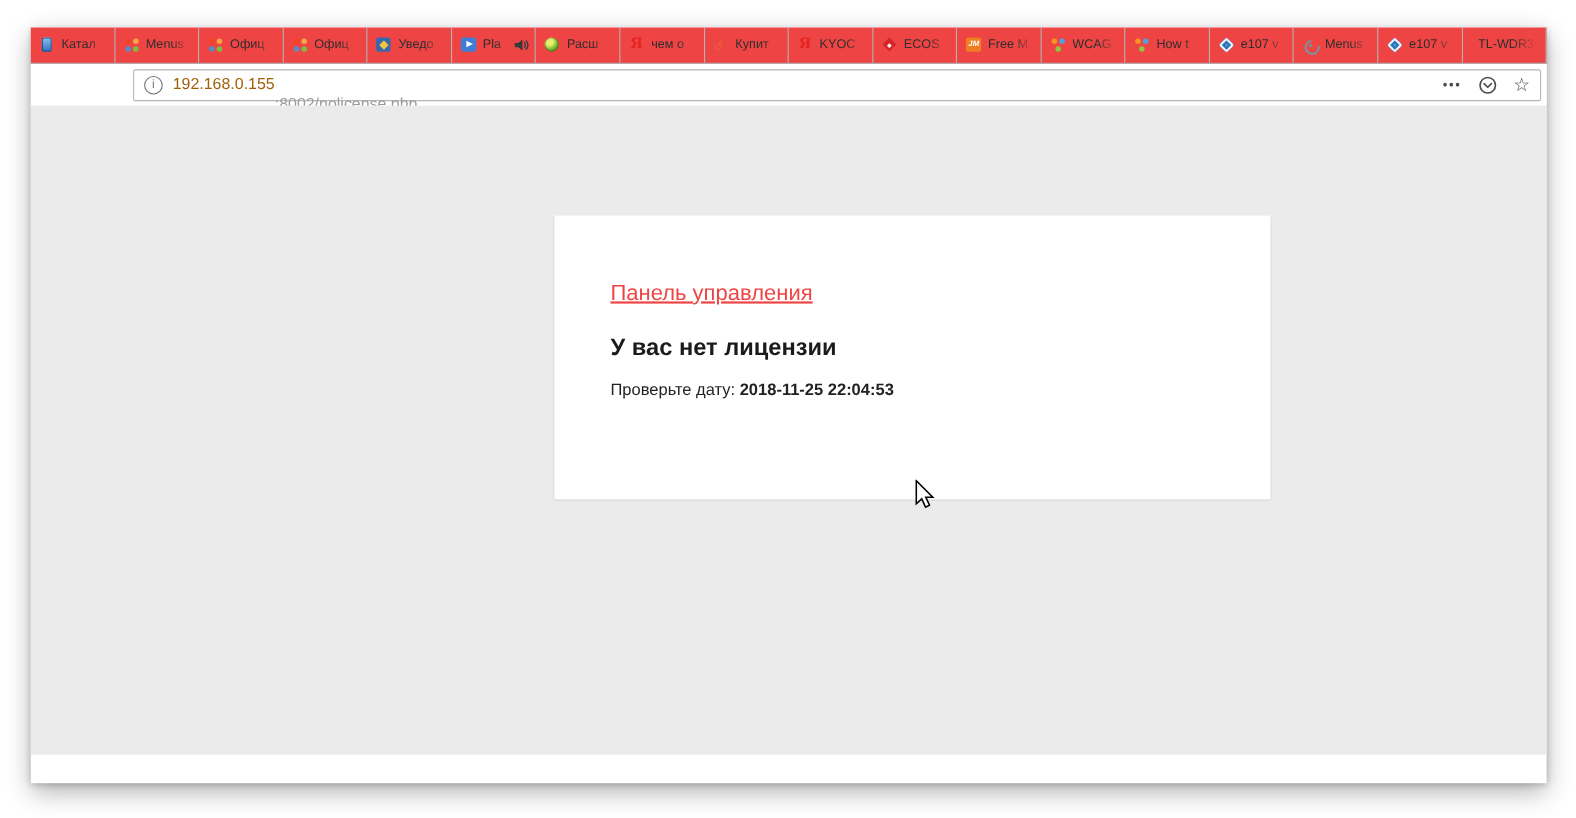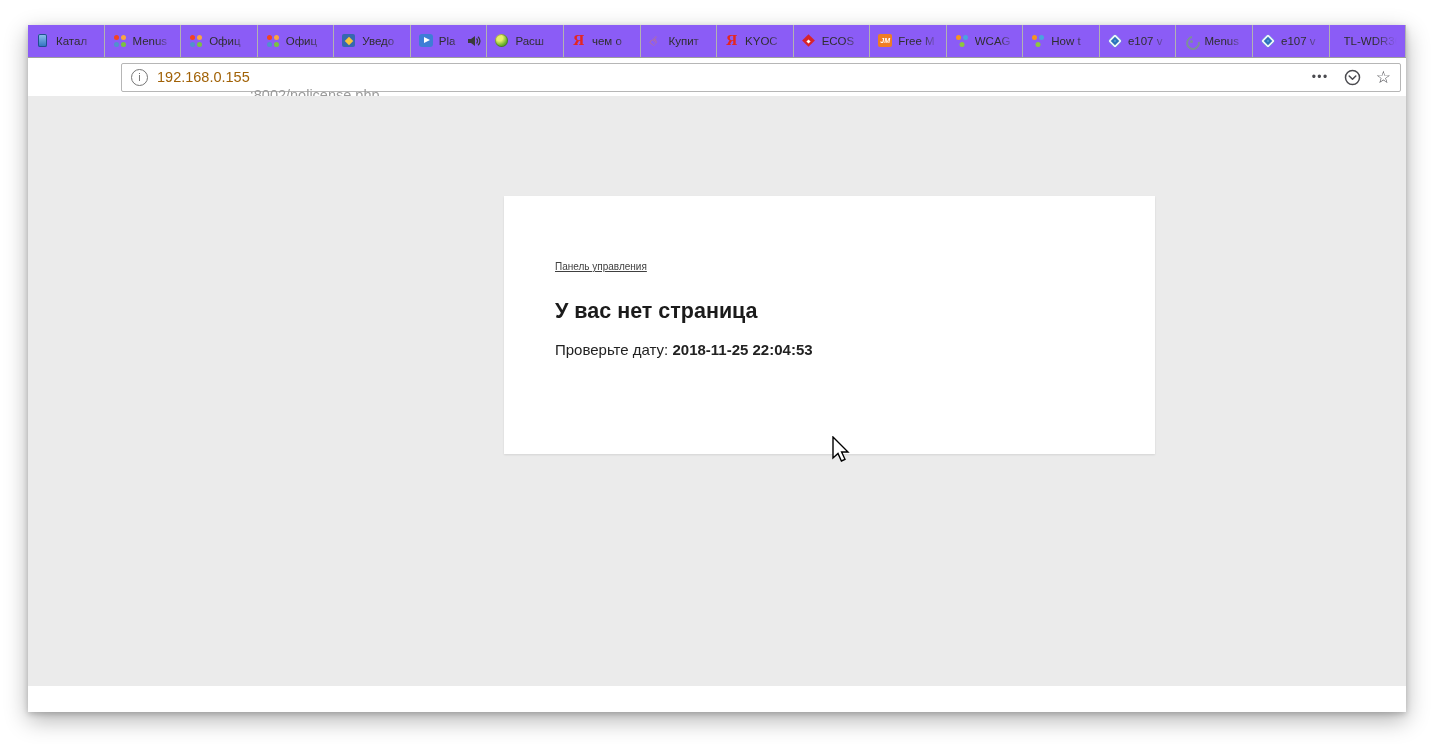--- a/index.html
+++ b/index.html
@@ -4,21 +4,21 @@
 <style>
   * { margin:0; padding:0; box-sizing:border-box; }
   html,body { width:1433px; height:744px; background:#ffffff; overflow:hidden;
               font-family:"Liberation Sans", sans-serif; }
 
   
   .window { position:absolute; left:28px; top:25px; width:1378px; height:687px;
             background:#fff; box-shadow:0 8px 22px rgba(0,0,0,.30), 0 2px 6px rgba(0,0,0,.20); }
 
   
-  .tabbar { height:33px; background:#8b5cf6; border-bottom:1px solid #9d9d9d;
+  .tabbar { height:33px; background:#ef4444; border-bottom:1px solid #9d9d9d;
             display:flex; align-items:stretch; }
   .tab { flex:1 1 0; min-width:0; display:flex; align-items:center; gap:5px;
          padding:0 5px 0 7px; border-right:1px solid #b2b2b2; cursor:default; }
   .tab:last-child { border-right:1px solid #b2b2b2; }
   .tab-label { flex:1 1 auto; min-width:0; white-space:nowrap; overflow:hidden;
                font-size:11.5px; color:#2e2e2e;
                -webkit-mask-image:linear-gradient(to right,#000 55%,transparent 94%);
                mask-image:linear-gradient(to right,#000 55%,transparent 94%); }
   .spk { flex:0 0 auto; }
 
@@ -89,21 +89,21 @@
   .gear-glyph { font-size:14px; color:#5c5c5c; line-height:1; }
   .ff-ball { width:14px; height:14px; border-radius:50%; flex:0 0 auto;
             background:radial-gradient(circle at 38% 38%, #7d9ff5 0 26%, #3a64c8 44%, #f59f1e 58%, #e3641b 78%, #c24f14); }
 
   
   .content { position:relative; background:#ebebeb;
              height:calc(687px - 33px - 1px - 38px - 24px - 1px); }
   .card { position:absolute; left:476px; top:100px; width:651px; height:258px;
           background:#fff; box-shadow:0 1px 2px rgba(0,0,0,.10); }
   .card-inner { padding:60px 50px 0 51px; }
-  .panel-link { font-size:10px; color:#404040; text-decoration:underline; cursor:pointer; }
+  .panel-link { font-size:20px; color:#ef4444; text-decoration:underline; cursor:pointer; }
   .page-title { margin-top:25px; font-size:21.5px; font-weight:700; color:#1b1b1b; }
   .date-line { margin-top:17px; font-size:15px; color:#222; }
   .date-line b { font-weight:700; }
   .hints { margin-top:12px; padding-left:30px; font-size:15px; color:#222; }
   .hints li { margin-bottom:3px; }
   .hints em { font-style:italic; }
   .inline-link { color:#1d70b8; text-decoration:underline; cursor:pointer; }
 
   
   .cursor { position:absolute; left:831px; top:436px; pointer-events:none; z-index:50; }
@@ -207,21 +207,21 @@
         <span class="star-glyph">☆</span>
       </span>
     </div>
   </div>
 
 
   <div class="content">
     <div class="card">
       <div class="card-inner">
         <a class="panel-link">Панель управления</a>
-        <div class="page-title">У вас нет страница</div>
+        <div class="page-title">У вас нет лицензии</div>
         <p class="date-line">
           <span>Проверьте дату:</span>
           <b>2018-11-25 22:04:53</b>
         </p>
       </div>
     </div>
   </div>
 
 </div>
 

